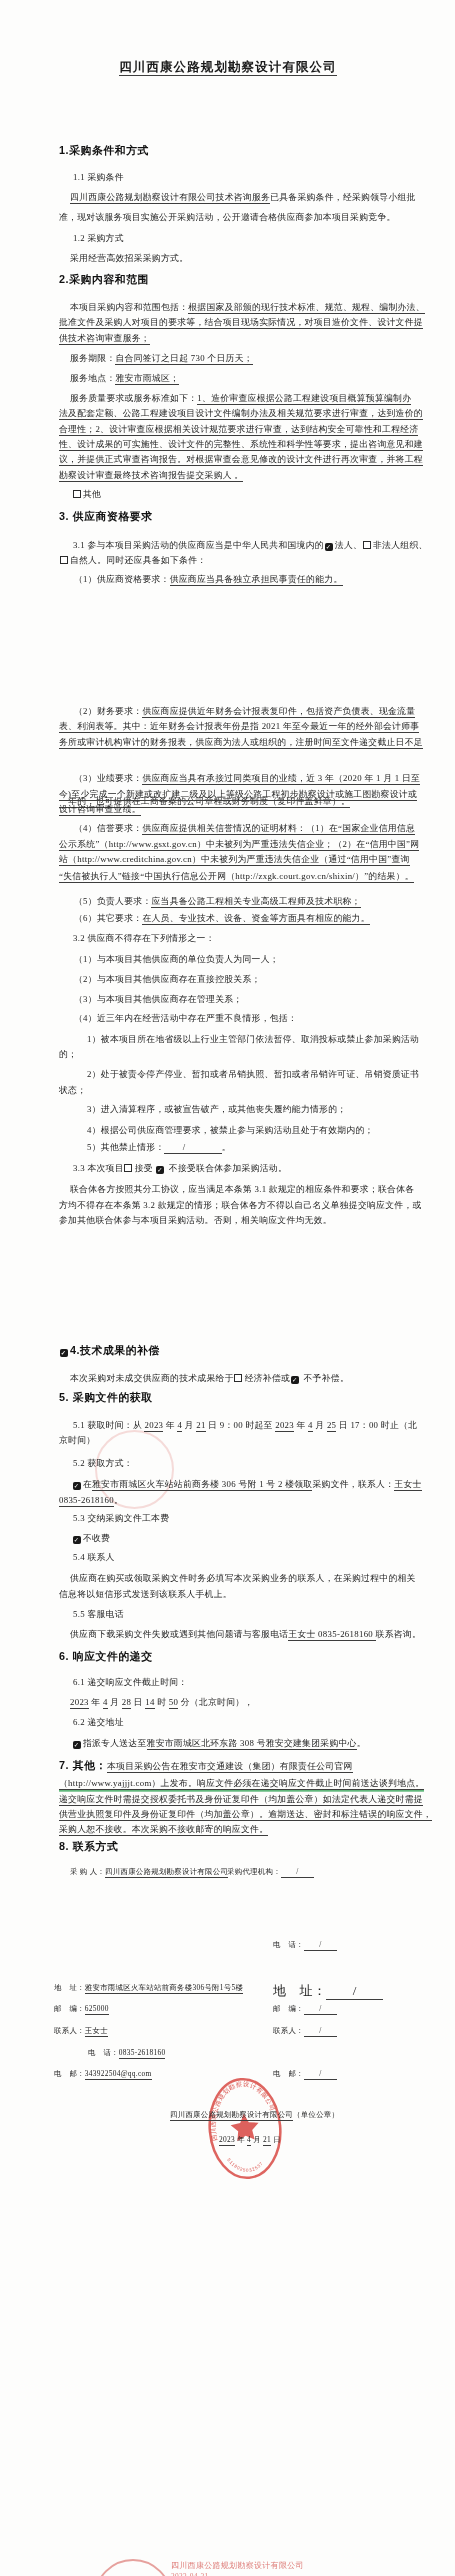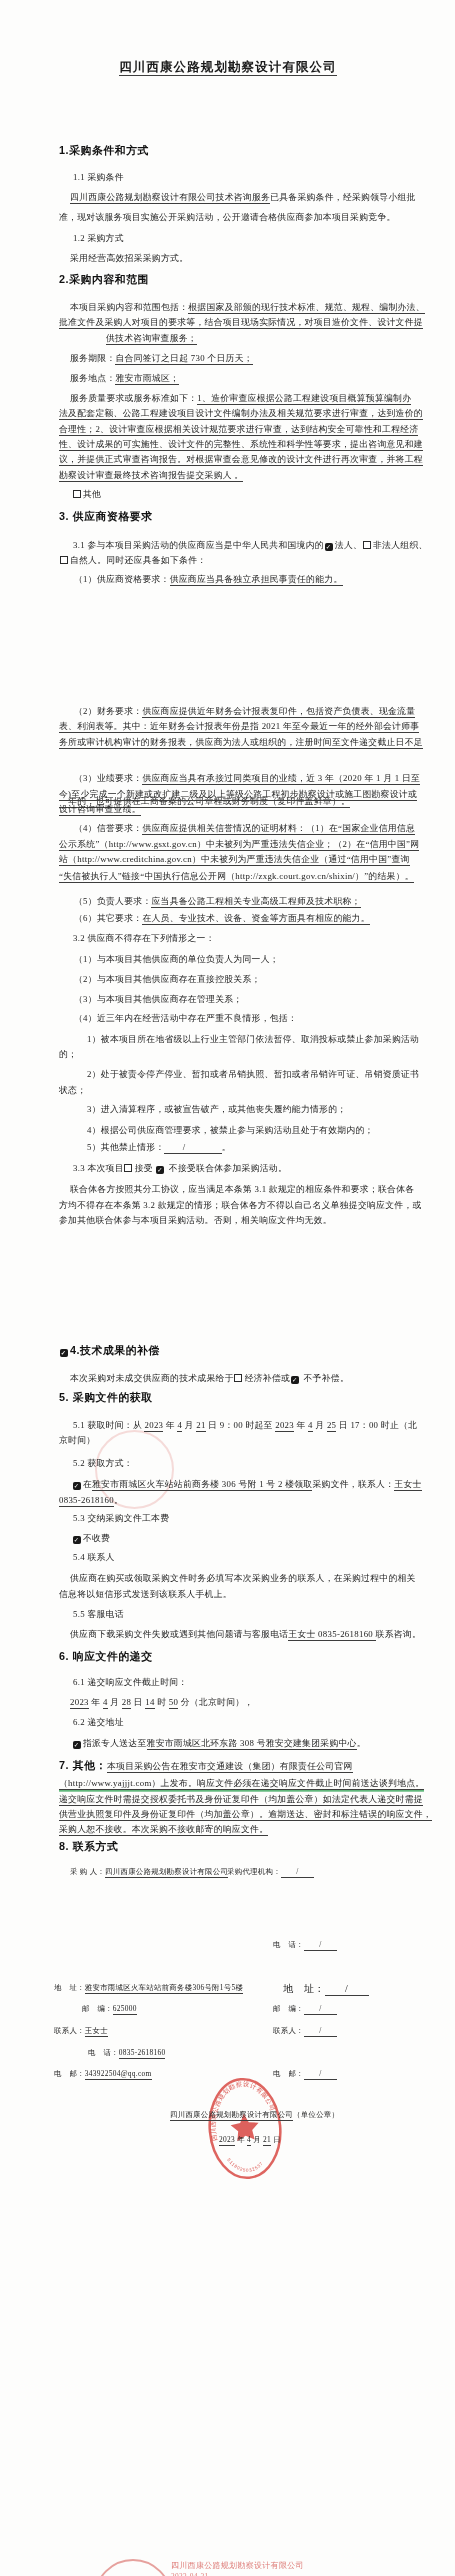--- a/index.html
+++ b/index.html
@@ -52,21 +52,21 @@
 <div class="line title" style="top: 60px;"><span class="seg-u">四川西康公路规划勘察设计有限公司</span></div>
     <div class="line h" style="top: 144px; left: 59px;"><span>1.采购条件和方式</span></div>
     <div class="line" style="top: 172px; left: 73px; text-align: right;"><span>1.1 采购条件</span></div>
     <div class="line" style="top: 192px; left: 70px;"><span class="seg-u">四川西康公路规划勘察设计有限公司技术咨询服务</span><span>已具备采购条件，经采购领导小组批</span></div>
     <div class="line" style="top: 212px; left: 59px;"><span>准，现对该服务项目实施公开采购活动，公开邀请合格供应商参加本项目采购竞争。</span></div>
     <div class="line" style="top: 233px; left: 73px;"><span>1.2 采购方式</span></div>
     <div class="line" style="top: 253px; left: 70px;"><span>采用经营高效招采采购方式。</span></div>
     <div class="line h" style="top: 273px; left: 59px;"><span>2.采购内容和范围</span></div>
     <div class="line" style="top: 302px; left: 70px;"><span>本项目采购内容和范围包括：</span><span class="seg-u">根据国家及部颁的现行技术标准、规范、规程、编制办法、</span></div>
     <div class="line" style="top: 317px; left: 59px;"><span class="seg-u">批准文件及采购人对项目的要求等，结合项目现场实际情况，对项目造价文件、设计文件提</span></div>
-    <div class="line" style="top: 333px; left: 59px; margin-left: 47px;"><span class="seg-u">供技术咨询审查服务；</span></div>
+    <div class="line" style="top: 333px; left: 59px;"><span class="seg-u">供技术咨询审查服务；</span></div>
     <div class="line" style="top: 353px; left: 70px;"><span>服务期限：</span><span class="seg-u">自合同签订之日起 730 个日历天；</span></div>
     <div class="line" style="top: 373px; left: 70px;"><span>服务地点：</span><span class="seg-u">雅安市雨城区；</span></div>
     <div class="line" style="top: 393px; left: 70px;"><span>服务质量要求或服务标准如下：</span><span class="seg-u">1、造价审查应根据公路工程建设项目概算预算编制办</span></div>
     <div class="line" style="top: 408px; left: 59px;"><span class="seg-u">法及配套定额、公路工程建设项目设计文件编制办法及相关规范要求进行审查，达到造价的</span></div>
     <div class="line" style="top: 424px; left: 59px;"><span class="seg-u">合理性；2、设计审查应根据相关设计规范要求进行审查，达到结构安全可靠性和工程经济</span></div>
     <div class="line" style="top: 439px; left: 59px;"><span class="seg-u">性、设计成果的可实施性、设计文件的完整性、系统性和科学性等要求，提出咨询意见和建</span></div>
     <div class="line" style="top: 454px; left: 59px;"><span class="seg-u">议，并提供正式审查咨询报告。对根据审查会意见修改的设计文件进行再次审查，并将工程</span></div>
     <div class="line" style="top: 470px; left: 59px;"><span class="seg-u">勘察设计审查最终技术咨询报告提交采购人 。</span></div>
     <div class="line" style="top: 489px; left: 72px;"><span class="cb"></span><span>其他</span></div>
     <div class="line h" style="top: 510px; left: 59px;"><span>3. 供应商资格要求</span></div>
@@ -124,22 +124,22 @@
     <div class="line" style="top: 1738px; left: 72px;"><span class="cb on">✓</span><span>指派专人送达至</span><span class="seg-u">雅安市雨城区北环东路 308 号雅安交建集团采购中心</span><span>。</span></div>
     <div class="line" style="top: 1759px; left: 59px;"><span class="seg-h">7. 其他：</span><span class="seg-u">本项目采购公告在雅安市交通建设（集团）有限责任公司官网</span></div>
     <div class="line" style="top: 1778px; left: 59px;"><span class="seg-u seg-g">（http://www.yajjjt.com）上发布。响应文件必须在递交响应文件截止时间前送达谈判地点。</span></div>
     <div class="line" style="top: 1794px; left: 59px;"><span class="seg-u">递交响应文件时需提交授权委托书及身份证复印件（均加盖公章）如法定代表人递交时需提</span></div>
     <div class="line" style="top: 1809px; left: 59px;"><span class="seg-u">供营业执照复印件及身份证复印件（均加盖公章）。逾期送达、密封和标注错误的响应文件，</span></div>
     <div class="line" style="top: 1824px; left: 59px;"><span class="seg-u">采购人恕不接收。本次采购不接收邮寄的响应文件。</span></div>
     <div class="line h" style="top: 1840px; left: 59px;"><span>8. 联系方式</span></div>
     <div class="line" style="top: 1867px; left: 70px; font-size: 7.4px;"><span>采 购 人：</span><span class="seg-u">四川西康公路规划勘察设计有限公司</span></div>
     <div class="line" style="top: 1867px; left: 227px; font-size: 7.4px;"><span>采购代理机构：</span><span class="seg-u">　　/　　</span></div>
     <div class="line" style="top: 1983px; left: 54px; font-size: 7.4px;"><span>地　址：</span><span class="seg-u">雅安市雨城区火车站站前商务楼306号附1号5楼</span></div>
-    <div class="line" style="top: 1983px; left: 273px; font-size: 10px; text-align: center;"><span>地　址：</span><span class="seg-u">　　/　　</span></div>
-    <div class="line" style="top: 2004px; left: 54px; font-size: 7.4px; margin-left: 28px;"><span>邮　编：</span><span class="seg-u">625000</span></div>
+    <div class="line" style="top: 1983px; left: 273px; font-size: 13px;"><span>地　址：</span><span class="seg-u">　　/　　</span></div>
+    <div class="line" style="top: 2004px; left: 54px; font-size: 7.4px;"><span>邮　编：</span><span class="seg-u">625000</span></div>
     <div class="line" style="top: 2004px; left: 273px; font-size: 7.4px;"><span>邮　编：</span><span class="seg-u">　　/　　</span></div>
     <div class="line" style="top: 2026px; left: 54px; font-size: 7.4px;"><span>联系人：</span><span class="seg-u">王女士</span></div>
     <div class="line" style="top: 2026px; left: 273px; font-size: 7.4px;"><span>联系人：</span><span class="seg-u">　　/　　</span></div>
     <div class="line" style="top: 2048px; left: 54px; font-size: 7.4px; padding-left: 34px;"><span>电　话：</span><span class="seg-u">0835-2618160</span></div>
     <div class="line" style="top: 1940px; left: 273px; font-size: 7.4px;"><span>电　话：</span><span class="seg-u">　　/　　</span></div>
     <div class="line" style="top: 2069px; left: 54px; font-size: 7.4px;"><span>电　邮：</span><span class="seg-u">343922504@qq.com</span></div>
     <div class="line" style="top: 2069px; left: 273px; font-size: 7.4px;"><span>电　邮：</span><span class="seg-u">　　/　　</span></div>
     <div class="line" style="top: 2110px; left: 170px; font-size: 7.4px;"><span class="seg-u">四川西康公路规划勘察设计有限公司</span><span>（单位公章）</span></div>
     <div class="line" style="top: 2135px; left: 219px; font-size: 7.4px;"><span class="seg-u">2023</span><span> 年 </span><span class="seg-u">4</span><span> 月 </span><span class="seg-u">21</span><span> 日</span></div>
     <div class="line red" style="top: 2561px; left: 171px; font-size: 8px;"><span>四川西康公路规划勘察设计有限公司</span></div>

